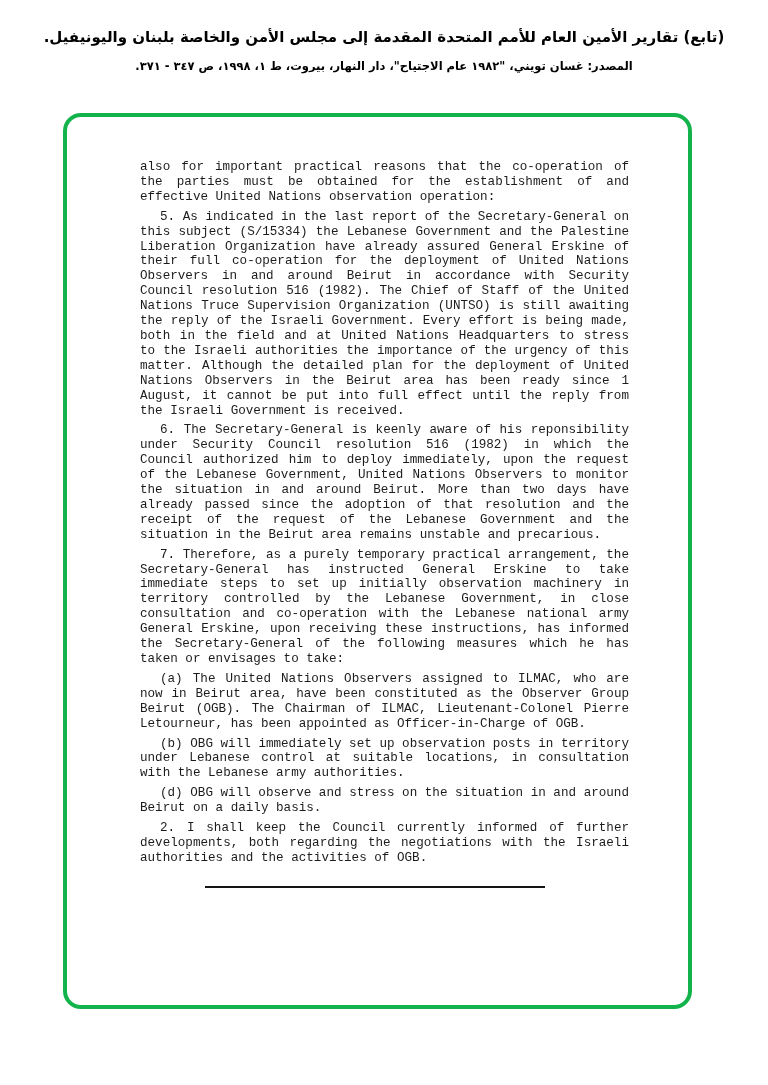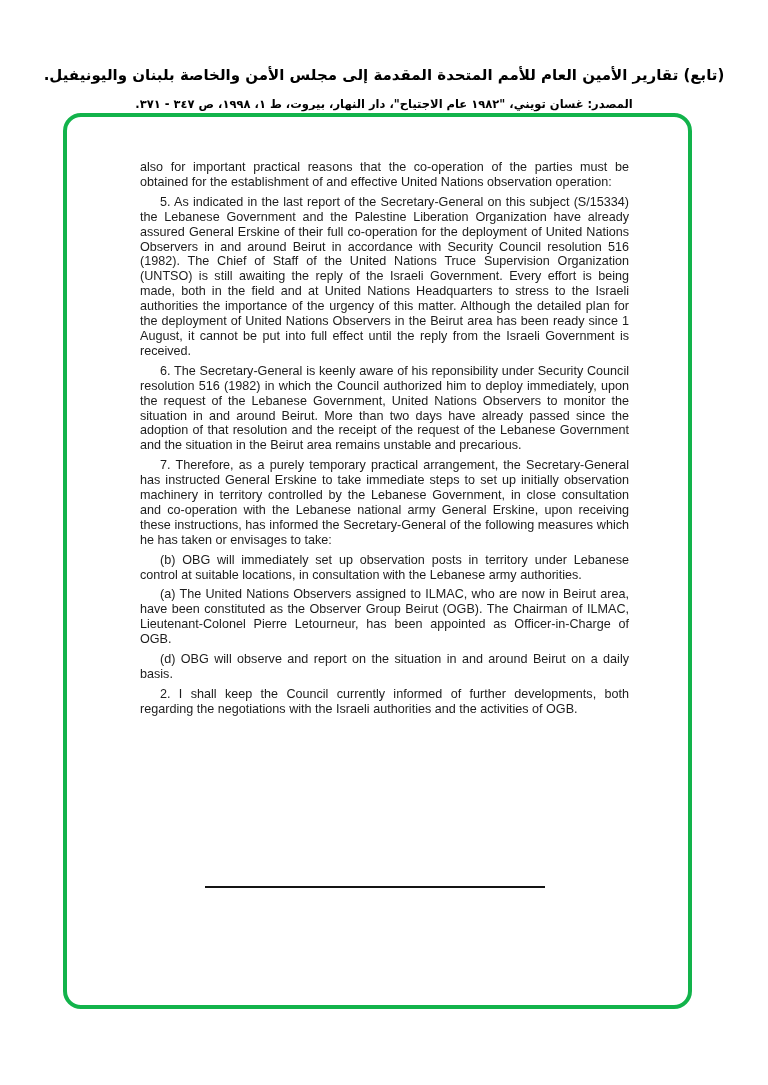--- a/index.html
+++ b/index.html
@@ -17,21 +17,20 @@
   }
   .page-header {
     position: absolute;
     top: 26px;
     left: 0;
     width: 768px;
     text-align: center;
     direction: rtl;
     font-family: "DejaVu Sans", sans-serif;
     color: #000000;
-    margin-top: 38px;
   }
   .arabic-title {
     font-size: 15px;
     font-weight: bold;
     margin: 0 30px 9px 30px;
     line-height: 22px;
   }
   .arabic-source {
     font-size: 11.5px;
     font-weight: bold;
@@ -47,21 +46,21 @@
     border: 4px solid #12b34b;
     border-radius: 18px;
     background: #ffffff;
     box-sizing: border-box;
   }
   .doc-body {
     position: absolute;
     left: 140px;
     top: 160px;
     width: 489px;
-    font-family: Liberation Sans, sans-serif;
+    font-family: Liberation Mono, monospace;
     font-size: 12.6px;
     line-height: 14.9px;
     text-align: justify;
     color: #1c1c1c;
   }
   .doc-body p {
     margin: 0 0 5px 0;
   }
   .doc-body p.indent {
     text-indent: 20px;
@@ -83,19 +82,19 @@
   <p class="arabic-source">المصدر: غسان تويني، "١٩٨٢ عام الاجتياح"، دار النهار، بيروت، ط ١، ١٩٩٨، ص ٣٤٧ - ٣٧١.</p>
 </div>
 
 <div class="doc-frame"></div>
 
 <div class="doc-body">
   <p>also for important practical reasons that the co-operation of the parties must be obtained for the establishment of and effective United Nations observation operation:</p>
   <p class="indent">5. As indicated in the last report of the Secretary-General on this subject (S/15334) the Lebanese Government and the Palestine Liberation Organization have already assured General Erskine of their full co-operation for the deployment of United Nations Observers in and around Beirut in accordance with Security Council resolution 516 (1982). The Chief of Staff of the United Nations Truce Supervision Organization (UNTSO) is still awaiting the reply of the Israeli Government. Every effort is being made, both in the field and at United Nations Headquarters to stress to the Israeli authorities the importance of the urgency of this matter. Although the detailed plan for the deployment of United Nations Observers in the Beirut area has been ready since 1 August, it cannot be put into full effect until the reply from the Israeli Government is received.</p>
   <p class="indent">6. The Secretary-General is keenly aware of his reponsibility under Security Council resolution 516 (1982) in which the Council authorized him to deploy immediately, upon the request of the Lebanese Government, United Nations Observers to monitor the situation in and around Beirut. More than two days have already passed since the adoption of that resolution and the receipt of the request of the Lebanese Government and the situation in the Beirut area remains unstable and precarious.</p>
   <p class="indent">7. Therefore, as a purely temporary practical arrangement, the Secretary-General has instructed General Erskine to take immediate steps to set up initially observation machinery in territory controlled by the Lebanese Government, in close consultation and co-operation with the Lebanese national army  General Erskine, upon receiving these instructions, has informed the Secretary-General of the following measures which he has taken or envisages to take:</p>
+  <p class="indent">(a) The United Nations Observers assigned to ILMAC, who are now in Beirut area, have been constituted as the Observer Group Beirut (OGB). The Chairman of ILMAC, Lieutenant-Colonel Pierre Letourneur, has been appointed as Officer-in-Charge of OGB.</p>
   <p class="indent">(b) OBG will immediately set up observation posts in territory under Lebanese control at suitable locations, in consultation with the Lebanese army authorities.</p>
-  <p class="indent">(a) The United Nations Observers assigned to ILMAC, who are now in Beirut area, have been constituted as the Observer Group Beirut (OGB). The Chairman of ILMAC, Lieutenant-Colonel Pierre Letourneur, has been appointed as Officer-in-Charge of OGB.</p>
-  <p class="indent">(d) OBG will observe and report on the situation in and around Beirut on a daily basis.</p>
+  <p class="indent">(d) OBG will observe and stress on the situation in and around Beirut on a daily basis.</p>
   <p class="indent">2. I shall keep the Council currently informed of further developments, both regarding the negotiations with the Israeli authorities and the activities of OGB.</p>
 </div>
 
 <div class="footer-divider"></div>
 
 </body></html>

